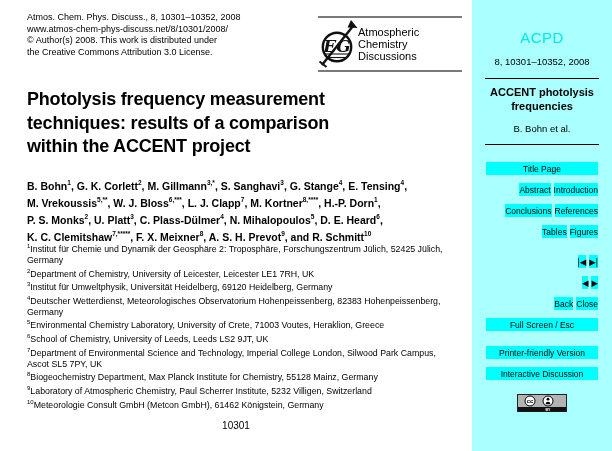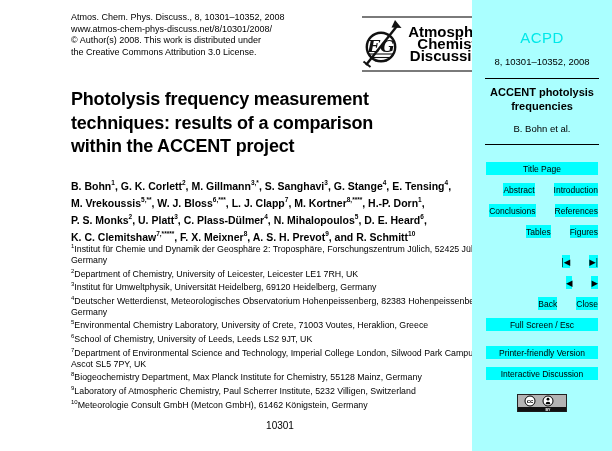--- a/index.html
+++ b/index.html
@@ -7,28 +7,28 @@
     --button-bg:#00ffff;
     --journal-title:#00e8e8;
   }
   *{box-sizing:border-box;}
   html,body{margin:0;padding:0;}
   body{
     width:612px;height:451px;position:relative;overflow:hidden;
     background:#ffffff;color:#000;
     font-family:"Liberation Sans",sans-serif;
   }
-  .paper{position:absolute;left:0;top:0;width:472px;height:451px;background:#fff;margin-left:44px;}
+  .paper{position:absolute;left:0;top:0;width:472px;height:451px;background:#fff;}
   .citation{position:absolute;left:27px;top:12px;font-size:9px;line-height:11.6px;}
   .logo-block{
     position:absolute;left:318px;top:16px;width:144px;
     border-top:2px solid #7a7a7a;border-bottom:2px solid #7a7a7a;
     display:flex;align-items:center;padding:1px 0;
   }
-  .logo-text{flex:1;text-align:center;font-weight:bold;font-size:15px;line-height:12.2px;}
+  .logo-text{flex:1;text-align:left;font-weight:normal;font-size:11px;line-height:12.2px;}
   .title{position:absolute;left:27px;top:88px;font-size:18px;font-weight:bold;line-height:23.5px;letter-spacing:-0.2px;}
   .authors{position:absolute;left:27px;top:176px;font-size:10.5px;font-weight:bold;line-height:14.6px;white-space:nowrap;}
   .authors sup{font-size:6.5px;font-weight:bold;}
   .affils{position:absolute;left:27px;top:241px;width:420px;font-size:8.8px;line-height:10.8px;}
   .affils sup{font-size:6px;}
   .pageno{position:absolute;left:0;top:420px;width:472px;text-align:center;font-size:10px;}
 
   .sidebar{position:absolute;left:472px;top:0;width:140px;height:451px;background:var(--sidebar-bg);}
   .acpd{position:absolute;top:29px;left:0;width:100%;text-align:center;font-weight:normal;font-size:15px;color:var(--journal-title);letter-spacing:.5px;}
   .issue{position:absolute;top:56px;left:0;width:100%;text-align:center;font-size:9.5px;}
@@ -38,21 +38,21 @@
   .sauth{position:absolute;top:123px;left:0;width:100%;text-align:center;font-size:9.5px;}
   .btns{position:absolute;left:14px;top:162px;width:112px;display:flex;flex-direction:column;align-items:flex-end;}
   .btns > * + *{margin-top:8px;}
   .btns > .gap-above{margin-top:17px;}
   .btns > .mt15{margin-top:15px;}
   .btn{
     background:var(--button-bg);border:0;height:13px;width:100%;
     font-family:"Liberation Sans",sans-serif;font-size:8.5px;color:#000;
     display:flex;align-items:center;justify-content:center;padding:0;cursor:pointer;
   }
-  .btn-row{display:flex;gap:19px;}
+  .btn-row{display:flex;gap:3px;}
   .btn-row .btn{flex:1;}
   .badge{position:absolute;left:50%;top:394px;transform:translateX(-50%);cursor:pointer;}
   .globe{flex:0 0 auto;}
 </style>
 </head>
 <body>
 
 <div class="paper">
 
   <div class="citation" id="citation">

